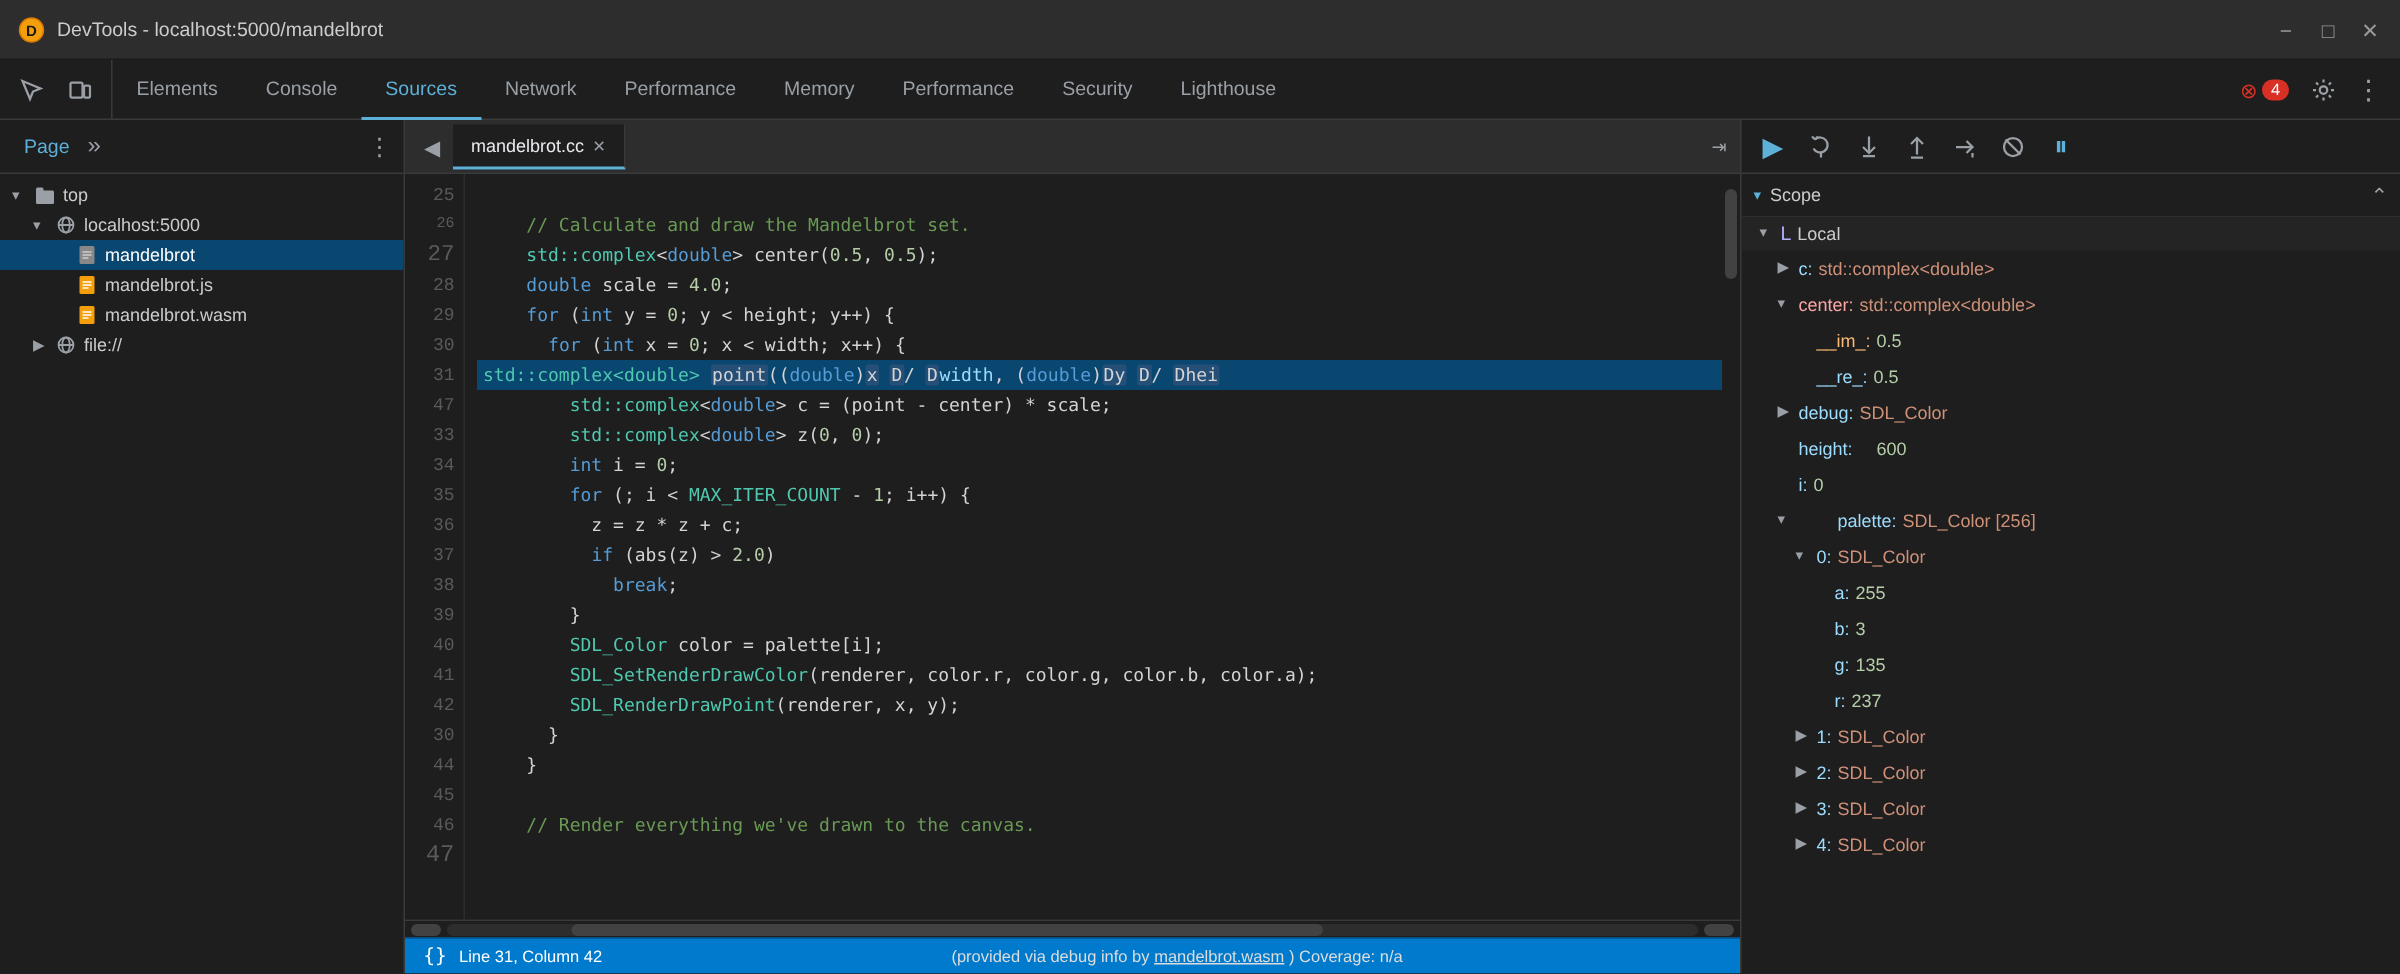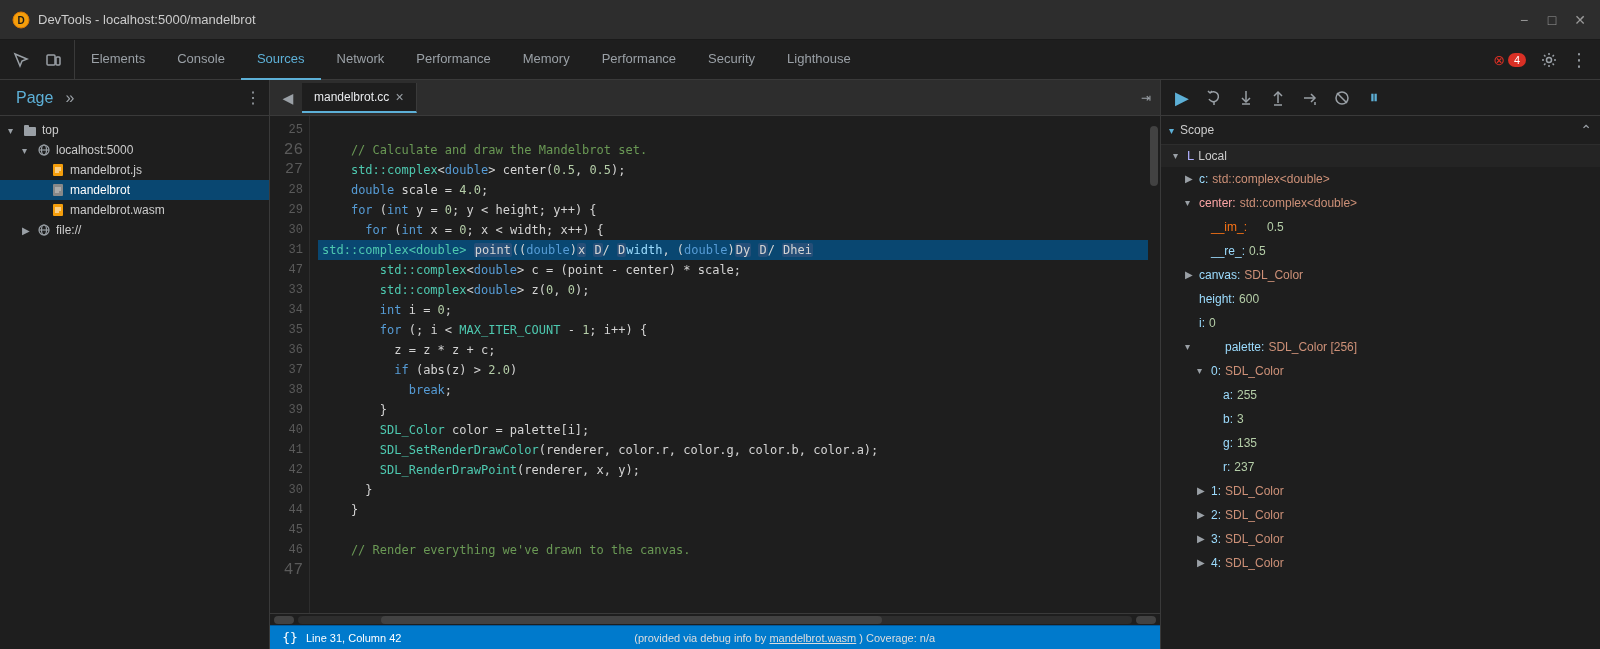--- a/index.html
+++ b/index.html
@@ -20,21 +20,21 @@
     .nav-right { margin-left: auto; display: flex; align-items: center; gap: 4px; padding-right: 8px; }
     .badge { background: #d93025; color: white; border-radius: 10px; padding: 1px 5px; font-size: 11px; min-width: 18px; text-align: center; }
     .badge-btn { display: flex; align-items: center; gap: 3px; padding: 4px 6px; cursor: pointer; color: #9aa0a6; }
 
     
     .main { display: flex; height: calc(649px - 80px); }
 
     
     .left-panel { width: 270px; background: #1e1e1e; border-right: 1px solid #3a3a3a; display: flex; flex-direction: column; flex-shrink: 0; }
     .panel-toolbar { height: 36px; display: flex; align-items: center; padding: 0 8px; border-bottom: 1px solid #3a3a3a; gap: 4px; }
-    .panel-tab { padding: 4px 8px; font-size: 16px; color: #ccc; cursor: pointer; }
+    .panel-tab { padding: 4px 8px; font-size: 13px; color: #ccc; cursor: pointer; }
     .panel-tab.active { color: #5db0d7; }
     .panel-tab-more { color: #9aa0a6; cursor: pointer; font-size: 16px; }
     .panel-menu { color: #9aa0a6; margin-left: auto; cursor: pointer; font-size: 16px; }
 
     .file-tree { flex: 1; overflow-y: auto; padding: 4px 0; }
     .tree-item { display: flex; align-items: center; padding: 3px 8px; cursor: pointer; font-size: 12px; color: #ccc; }
     .tree-item.selected { background: #094771; color: #fff; }
     .tree-item .arrow { width: 14px; display: inline-flex; align-items: center; justify-content: center; color: #ccc; font-size: 10px; }
     .tree-item .file-icon { width: 16px; margin-right: 4px; display: inline-flex; align-items: center; justify-content: center; }
     .tree-item .label { font-size: 12px; }
@@ -177,44 +177,44 @@
           <span class="arrow" style="color: rgb(154, 160, 166); font-size: 10px; width: 14px; display: inline-block;">▾</span>
           <span class="file-icon">
             <svg width="14" height="14" viewBox="0 0 14 14" fill="none">
               <circle cx="7" cy="7" r="5" stroke="#9aa0a6" stroke-width="1.2" fill="none"></circle>
               <ellipse cx="7" cy="7" rx="2.5" ry="5" stroke="#9aa0a6" stroke-width="1.2" fill="none"></ellipse>
               <line x1="2" y1="7" x2="12" y2="7" stroke="#9aa0a6" stroke-width="1.2"></line>
             </svg>
           </span>
           <span class="label">localhost:5000</span>
         </div>
+        <div class="tree-item selected" style="padding-left: 36px;">
+          <span class="arrow" style="color: rgb(154, 160, 166); font-size: 10px; width: 14px; display: inline-block;"></span>
+          <span class="file-icon">
+            <svg width="12" height="14" viewBox="0 0 12 14" fill="none">
+              <rect x="1" y="1" width="10" height="12" rx="1" fill="#888"></rect>
+              <line x1="3" y1="5" x2="9" y2="5" stroke="#ccc" stroke-width="1"></line>
+              <line x1="3" y1="7" x2="9" y2="7" stroke="#ccc" stroke-width="1"></line>
+              <line x1="3" y1="9" x2="7" y2="9" stroke="#ccc" stroke-width="1"></line>
+            </svg>
+          </span>
+          <span class="label">mandelbrot</span>
+        </div>
         <div class="tree-item" style="padding-left: 36px;">
           <span class="arrow" style="color: rgb(154, 160, 166); font-size: 10px; width: 14px; display: inline-block;"></span>
           <span class="file-icon">
             <svg width="12" height="14" viewBox="0 0 12 14" fill="none">
               <rect x="1" y="1" width="10" height="12" rx="1" fill="#f59e0b"></rect>
               <line x1="3" y1="5" x2="9" y2="5" stroke="#fff" stroke-width="1"></line>
               <line x1="3" y1="7" x2="9" y2="7" stroke="#fff" stroke-width="1"></line>
               <line x1="3" y1="9" x2="7" y2="9" stroke="#fff" stroke-width="1"></line>
             </svg>
           </span>
           <span class="label">mandelbrot.js</span>
         </div>
-        <div class="tree-item selected" style="padding-left: 36px;">
-          <span class="arrow" style="color: rgb(154, 160, 166); font-size: 10px; width: 14px; display: inline-block;"></span>
-          <span class="file-icon">
-            <svg width="12" height="14" viewBox="0 0 12 14" fill="none">
-              <rect x="1" y="1" width="10" height="12" rx="1" fill="#888"></rect>
-              <line x1="3" y1="5" x2="9" y2="5" stroke="#ccc" stroke-width="1"></line>
-              <line x1="3" y1="7" x2="9" y2="7" stroke="#ccc" stroke-width="1"></line>
-              <line x1="3" y1="9" x2="7" y2="9" stroke="#ccc" stroke-width="1"></line>
-            </svg>
-          </span>
-          <span class="label">mandelbrot</span>
-        </div>
         <div class="tree-item" style="padding-left: 36px;">
           <span class="arrow" style="color: rgb(154, 160, 166); font-size: 10px; width: 14px; display: inline-block;"></span>
           <span class="file-icon">
             <svg width="12" height="14" viewBox="0 0 12 14" fill="none">
               <rect x="1" y="1" width="10" height="12" rx="1" fill="#f59e0b"></rect>
               <line x1="3" y1="5" x2="9" y2="5" stroke="#fff" stroke-width="1"></line>
               <line x1="3" y1="7" x2="9" y2="7" stroke="#fff" stroke-width="1"></line>
               <line x1="3" y1="9" x2="7" y2="9" stroke="#fff" stroke-width="1"></line>
             </svg>
           </span>
@@ -241,21 +241,21 @@
       <div class="editor-tab active">
         <span>mandelbrot.cc</span>
         <span class="editor-tab-close">×</span>
       </div>
       <div class="editor-expand">⇥</div>
     </div>
 
     <div class="code-editor">
       <div class="line-numbers" id="line-numbers">
           <div style="color:#5a5a5a; font-size:12px; line-height:20px;">25</div>
-          <div style="color:#5a5a5a; font-size:16px; line-height:20px;font-family:Liberation Mono, monospace;">26</div>
+          <div style="color:#5a5a5a; font-size:10px; line-height:20px;font-family:Liberation Mono, monospace;">26</div>
           <div style="color:#5a5a5a; font-size:15px; line-height:20px;">27</div>
           <div style="color:#5a5a5a; font-size:12px; line-height:20px;">28</div>
           <div style="color:#5a5a5a; font-size:12px; line-height:20px;">29</div>
           <div style="color:#5a5a5a; font-size:12px; line-height:20px;">30</div>
           <div style="color:#5a5a5a; font-size:12px; line-height:20px;">31</div>
           <div style="color:#5a5a5a; font-size:12px; line-height:20px;">47</div>
           <div style="color:#5a5a5a; font-size:12px; line-height:20px;">33</div>
           <div style="color:#5a5a5a; font-size:12px; line-height:20px;">34</div>
           <div style="color:#5a5a5a; font-size:12px; line-height:20px;">35</div>
           <div style="color:#5a5a5a; font-size:12px; line-height:20px;">36</div>
@@ -361,36 +361,36 @@
             <span style="color: rgb(156, 220, 254); margin-right: 4px;">c:</span>
             <span style="color: rgb(206, 145, 120);">std::complex&lt;double&gt;</span>
           </div>
           <div class="scope-item" style="padding-left: 24px; font-size: 12px; line-height: 20px; display: flex; align-items: center;">
             <span style="width: 14px; color: rgb(154, 160, 166); font-size: 10px; display: inline-block; cursor: pointer;">▾</span>
             <span style="color: #fca5a5; margin-right: 4px;">center:</span>
             <span style="color: rgb(206, 145, 120);">std::complex&lt;double&gt;</span>
           </div>
           <div class="scope-item" style="padding-left: 36px; font-size: 12px; line-height: 20px; display: flex; align-items: center;">
             <span style="width: 14px; color: rgb(154, 160, 166); font-size: 10px; display: inline-block; cursor: default;"></span>
-            <span style="color: #f97316; margin-right: 20px;">__im_:</span>
+            <span style="color: #fdba74; margin-right: 4px;">__im_:</span>
             <span style="color: rgb(181, 206, 168);">0.5</span>
           </div>
           <div class="scope-item" style="padding-left: 36px; font-size: 12px; line-height: 20px; display: flex; align-items: center;">
             <span style="width: 14px; color: rgb(154, 160, 166); font-size: 10px; display: inline-block; cursor: default;"></span>
             <span style="color: rgb(156, 220, 254); margin-right: 4px;">__re_:</span>
             <span style="color: rgb(181, 206, 168);">0.5</span>
           </div>
           <div class="scope-item" style="padding-left: 24px; font-size: 12px; line-height: 20px; display: flex; align-items: center;">
             <span style="width: 14px; color: rgb(154, 160, 166); font-size: 10px; display: inline-block; cursor: pointer;">▶</span>
-            <span style="color: rgb(156, 220, 254); margin-right: 4px;">canvas:</span>
-            <span style="color: rgb(206, 145, 120);">SDL_Color</span>
-          </div>
-          <div class="scope-item" style="padding-left: 24px; font-size: 12px; line-height: 20px; display: flex; align-items: center;">
-            <span style="width: 14px; color: rgb(154, 160, 166); font-size: 10px; display: inline-block; cursor: default;"></span>
-            <span style="color: rgb(156, 220, 254); margin-right: 4px;">height:</span>
+            <span style="color: rgb(156, 220, 254); margin-right: 4px;">debug:</span>
+            <span style="color: rgb(206, 145, 120);">SDL_Color</span>
+          </div>
+          <div class="scope-item" style="padding-left: 24px; font-size: 12px; line-height: 20px; display: flex; align-items: center;">
+            <span style="width: 14px; color: rgb(154, 160, 166); font-size: 10px; display: inline-block; cursor: default;"></span>
+            <span style="color: rgb(156, 220, 254); margin-right: 16px;">height:</span>
             <span style="color: rgb(181, 206, 168);">600</span>
           </div>
           <div class="scope-item" style="padding-left: 24px; font-size: 12px; line-height: 20px; display: flex; align-items: center;">
             <span style="width: 14px; color: rgb(154, 160, 166); font-size: 10px; display: inline-block; cursor: default;"></span>
             <span style="color: rgb(156, 220, 254); margin-right: 4px;">i:</span>
             <span style="color: rgb(181, 206, 168);">0</span>
           </div>
           <div class="scope-item" style="padding-left: 24px; font-size: 12px; line-height: 20px; display: flex; align-items: center;">
             <span style="width: 14px; color: rgb(154, 160, 166); font-size: 10px; display: inline-block; cursor: pointer;">▾</span>
             <span style="color: rgb(156, 220, 254); margin-right: 4px; padding-left: 26px;">palette:</span>

